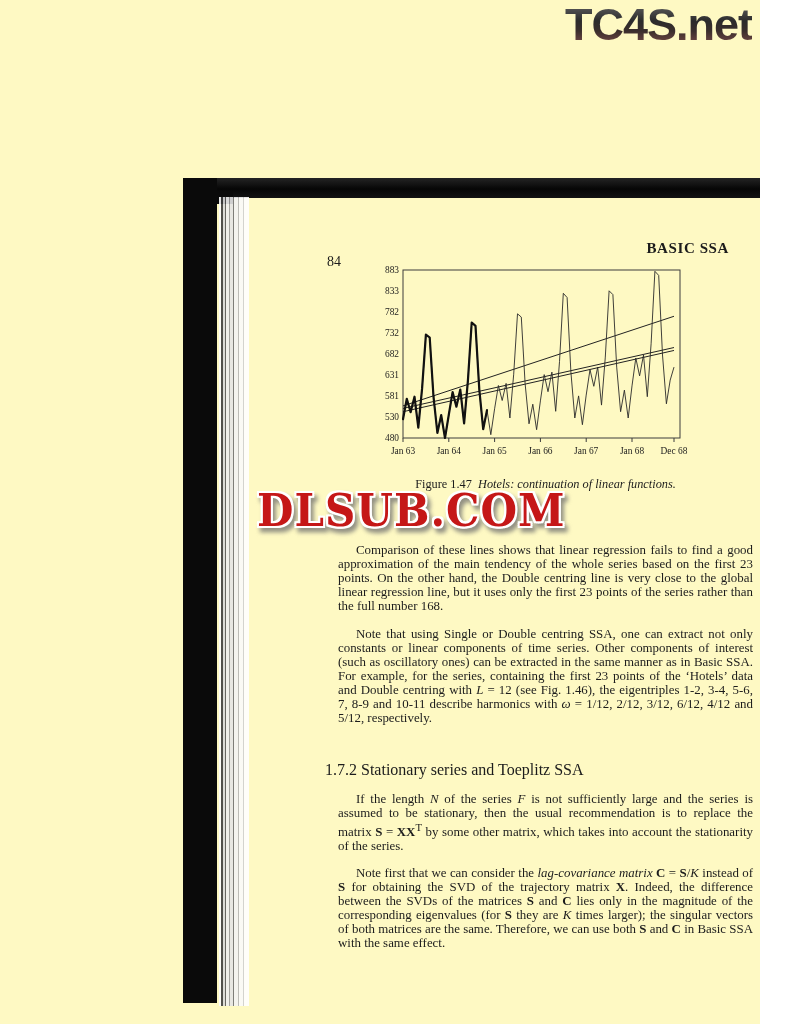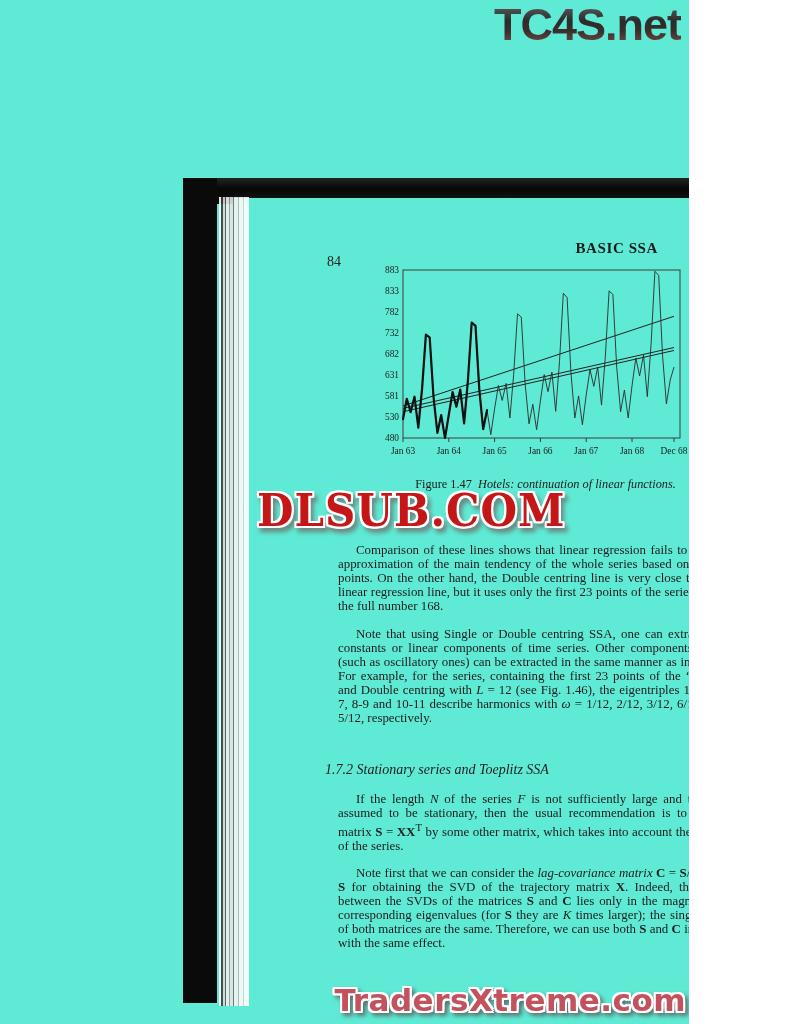--- a/index.html
+++ b/index.html
@@ -1,17 +1,17 @@
 <!DOCTYPE html>
 <html><head>
 <meta charset="utf-8">
 <style>
   html,body{margin:0;padding:0;background:#fff;}
   .page{
-    position:relative;width:689px;height:1024px;background:#5eead4;
+    position:relative;width:760px;height:1024px;background:#fef9c3;
     font-family:"Liberation Serif",serif;color:#1c1c1c;overflow:hidden;
   }
   
   .wm-top{
     position:absolute;top:0px;right:8px;
     font-family:"Liberation Sans",sans-serif;font-weight:bold;
     font-size:45px;letter-spacing:-1px;line-height:1.1;
     background:linear-gradient(180deg,#6b6b6b 0%,#2b2b2b 42%,#3a2e2c 62%,#8d5450 100%);
     -webkit-background-clip:text;background-clip:text;color:transparent;
     filter:blur(0.4px);
@@ -53,21 +53,21 @@
   .chart svg{display:block;}
   
   .caption{position:absolute;left:325px;top:477px;width:441px;text-align:center;font-size:12.3px;}
   .caption .cap-label{font-style:normal;}
   .caption .cap-text{font-style:italic;}
   
   .text-col{position:absolute;left:325px;top:530px;width:441px;
     font-size:12.9px;line-height:14px;text-align:justify;}
   .text-col p{margin:13px;text-indent:18px;}
   .text-col p.first-after-gap{margin-top:14px;}
-  .section-heading{font-style:italic;font-size:14px;margin:36px 0 11px 0;text-indent:0;line-height:18px;}
+  .section-heading{font-size:16px;margin:36px 0 11px 0;text-indent:0;line-height:18px;}
 </style>
 </head>
 <body>
 
 <div class="page">
 
   <div class="wm-top">TC4S.net</div>
 
   <div class="scan-hbar"></div>
   <div class="scan-vbar"></div>
@@ -118,15 +118,14 @@
   <div class="wm-mid">DLSUB.COM</div>
 
   <div class="text-col">
     <p>Comparison of these lines shows that linear regression fails to find a good approximation of the main tendency of the whole series based on the first 23 points. On the other hand, the Double centring line is very close to the global linear regression line, but it uses only the first 23 points of the series rather than the full number 168.</p>
     <p class="first-after-gap">Note that using Single or Double centring SSA, one can extract not only constants or linear components of time series. Other components of interest (such as oscillatory ones) can be extracted in the same manner as in Basic SSA. For example, for the series, containing the first 23 points of the ‘Hotels’ data and Double centring with <i>L</i> = 12 (see Fig. 1.46), the eigentriples 1-2, 3-4, 5-6, 7, 8-9 and 10-11 describe harmonics with <i>ω</i> = 1/12, 2/12, 3/12, 6/12, 4/12 and 5/12, respectively.</p>
     <div class="section-heading">1.7.2  Stationary series and Toeplitz SSA</div>
     <p>If the length <i>N</i> of the series <i>F</i> is not sufficiently large and the series is assumed to be stationary, then the usual recommendation is to replace the matrix <b>S</b> = <b>XX</b><sup>T</sup> by some other matrix, which takes into account the stationarity of the series.</p>
     <p>Note first that we can consider the <i>lag-covariance matrix</i> <b>C</b> = <b>S</b>/<i>K</i> instead of <b>S</b> for obtaining the SVD of the trajectory matrix <b>X</b>. Indeed, the difference between the SVDs of the matrices <b>S</b> and <b>C</b> lies only in the magnitude of the corresponding eigenvalues (for <b>S</b> they are <i>K</i> times larger); the singular vectors of both matrices are the same. Therefore, we can use both <b>S</b> and <b>C</b> in Basic SSA with the same effect.</p>
   </div>
 
-  <div class="wm-bottom">TradersXtreme.com</div>
 
 </div>
 
 </body></html>

